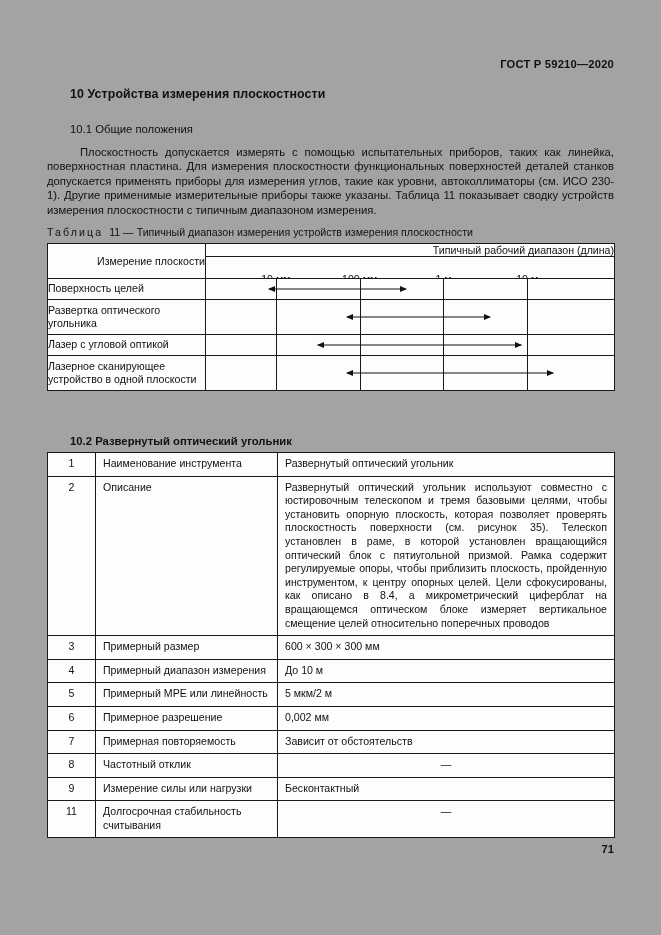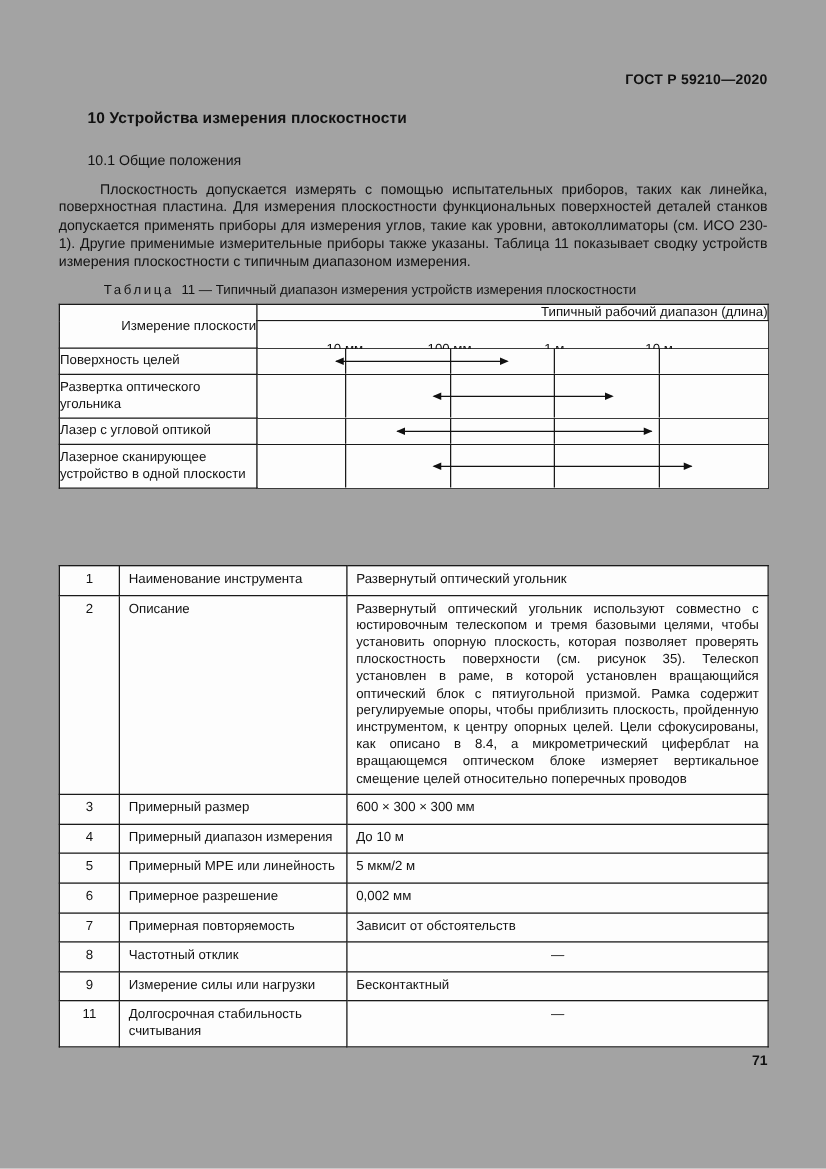--- a/index.html
+++ b/index.html
@@ -72,21 +72,20 @@
   
   .tbl-caption {
     position: absolute;
     left: 47px;
     top: 226px;
     font-size: 10.6px;
     white-space: nowrap;
   }
   .tbl-caption .lbl {
     letter-spacing: 2.1px;
-    margin-left: 36px;
   }
 
   
   .table1 {
     position: absolute;
     left: 47px;
     top: 243px;
     width: 567px;
     border-collapse: collapse;
     table-layout: fixed;
@@ -285,20 +284,21 @@
               </svg>
               <div style="position: absolute; top: 50%; transform: translateY(-50%); left: calc(34.5721% - 1px); width: 0px; height: 0px; border-top: 3.6px solid transparent; border-bottom: 3.6px solid transparent; border-right: 7px solid rgb(17, 17, 17);"></div>
               <div style="position: absolute; top: 50%; transform: translateY(-50%); left: calc(85.11% - 6px); width: 0px; height: 0px; border-top: 3.6px solid transparent; border-bottom: 3.6px solid transparent; border-left: 7px solid rgb(17, 17, 17);"></div>
             </div>
           </td>
         </tr>
       </tbody>
 
   </table>
 
+  <div class="h2b">10.2 Развернутый оптический угольник</div>
 
   <table class="table2">
     <colgroup>
       <col style="width:48px">
       <col style="width:182px">
       <col style="width:337px">
     </colgroup>
     <tbody id="t2-body">
         <tr>
           <td class="t2-num">1</td>

